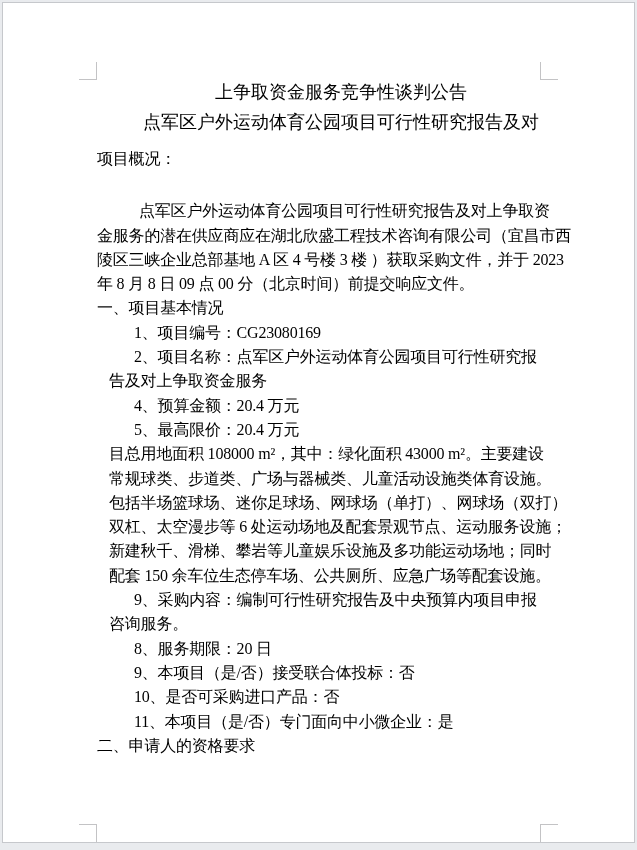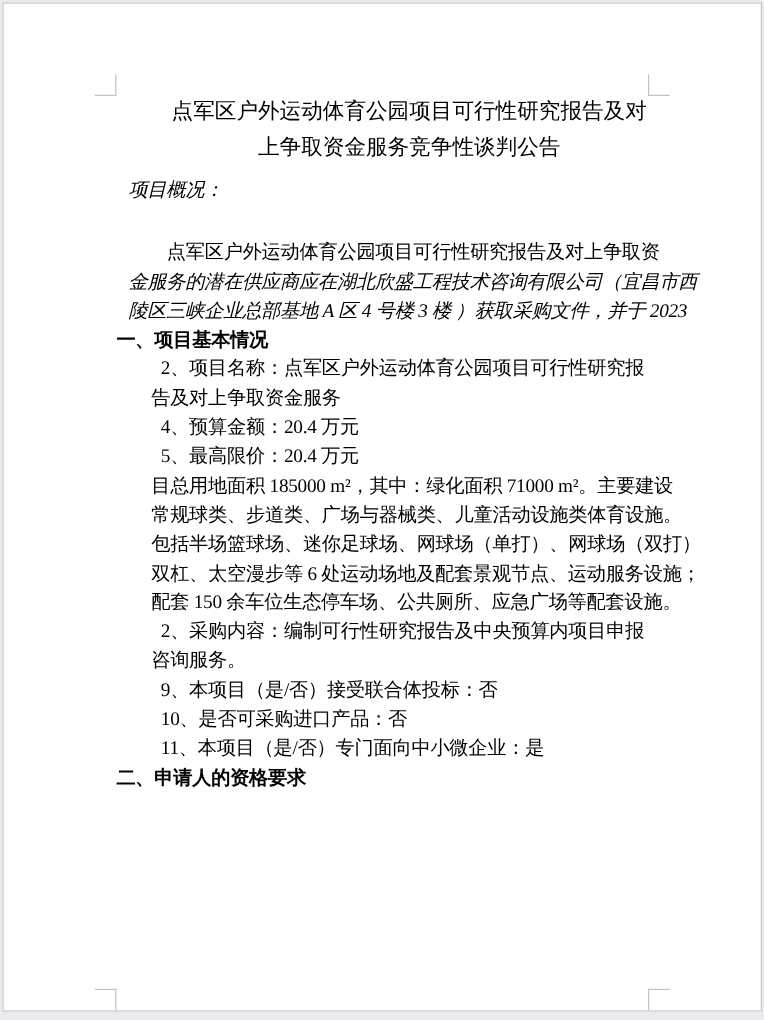--- a/index.html
+++ b/index.html
@@ -56,55 +56,59 @@
     width: 460px;
     color: #000;
   }
   .line {
     height: 24.3px;
     line-height: 24.3px;
     font-size: 16px;
     letter-spacing: -0.2px;
     white-space: nowrap;
   }
-  .flush       { margin-left: 10px; font-style: italic; }
+  .flush       { margin-left: 0; }
   .intro-first { margin-left: 42px; margin-top: 28px; }
   .item        { margin-left: 37px; }
-  .cont        { margin-left: 29px; }
-  .heading     { margin-left: 0; font-weight: bold; }
+  .cont        { margin-left: 12px; }
+  .heading     { margin-left: 0; font-weight: normal; }
 </style>
 </head>
 <body>
 
 <div class="page">
   <div class="crop tl"></div>
   <div class="crop tr"></div>
   <div class="crop bl"></div>
   <div class="crop br"></div>
 
   <div class="title-block">
+    <div class="title-line">上争取资金服务竞争性谈判公告</div>
     <div class="title-line">点军区户外运动体育公园项目可行性研究报告及对</div>
-    <div class="title-line">上争取资金服务竞争性谈判公告</div>
   </div>
 
   <div class="body-block">
     <div class="line flush">项目概况：</div>
     <div class="line intro-first">点军区户外运动体育公园项目可行性研究报告及对上争取资</div>
     <div class="line flush">金服务的潜在供应商应在湖北欣盛工程技术咨询有限公司（宜昌市西</div>
     <div class="line flush">陵区三峡企业总部基地 A 区 4 号楼 3 楼  ）获取采购文件，并于 2023</div>
+    <div class="line flush">年 8 月 8 日  09 点 00 分（北京时间）前提交响应文件。</div>
     <div class="line heading">一、项目基本情况</div>
+    <div class="line item">1、项目编号：CG23080169</div>
     <div class="line item">2、项目名称：点军区户外运动体育公园项目可行性研究报</div>
     <div class="line cont">告及对上争取资金服务</div>
     <div class="line item">4、预算金额：20.4 万元</div>
     <div class="line item">5、最高限价：20.4 万元</div>
-    <div class="line cont">目总用地面积 185000 m²，其中：绿化面积 71000 m²。主要建设</div>
+    <div class="line cont">目总用地面积 108000 m²，其中：绿化面积 43000 m²。主要建设</div>
     <div class="line cont">常规球类、步道类、广场与器械类、儿童活动设施类体育设施。</div>
     <div class="line cont">包括半场篮球场、迷你足球场、网球场（单打）、网球场（双打）</div>
     <div class="line cont">双杠、太空漫步等 6 处运动场地及配套景观节点、运动服务设施；</div>
+    <div class="line cont">新建秋千、滑梯、攀岩等儿童娱乐设施及多功能运动场地；同时</div>
     <div class="line cont">配套 150 余车位生态停车场、公共厕所、应急广场等配套设施。</div>
-    <div class="line item">2、采购内容：编制可行性研究报告及中央预算内项目申报</div>
+    <div class="line item">9、采购内容：编制可行性研究报告及中央预算内项目申报</div>
     <div class="line cont">咨询服务。</div>
+    <div class="line item">8、服务期限：20 日</div>
     <div class="line item">9、本项目（是/否）接受联合体投标：否</div>
     <div class="line item">10、是否可采购进口产品：否</div>
     <div class="line item">11、本项目（是/否）专门面向中小微企业：是</div>
     <div class="line heading">二、申请人的资格要求</div>
   </div>
 </div>
 
 </body></html>

